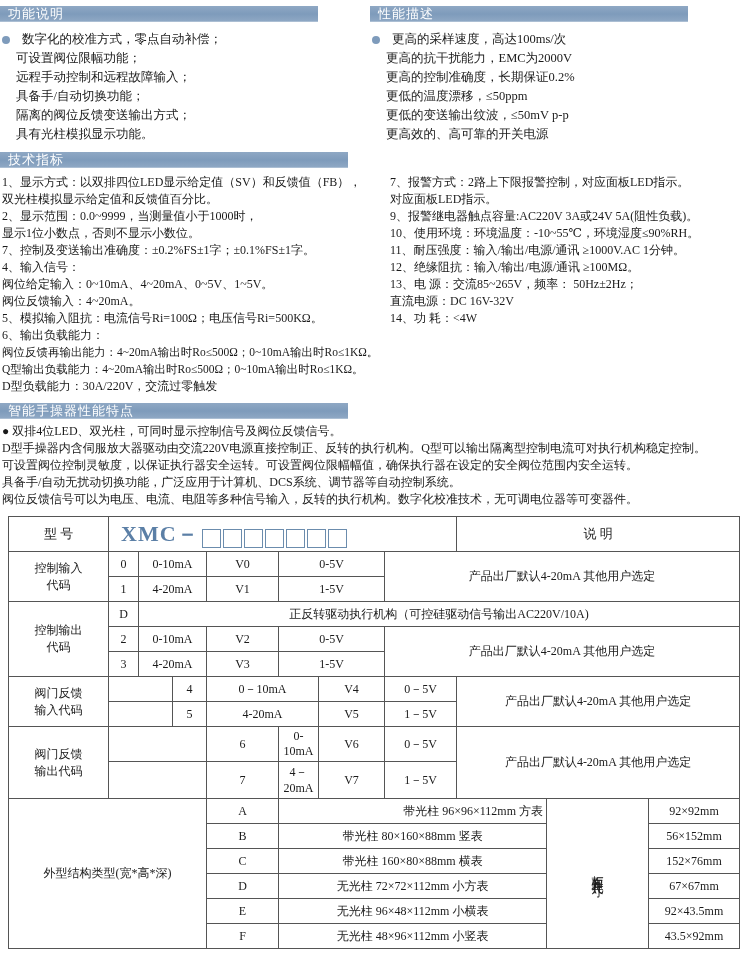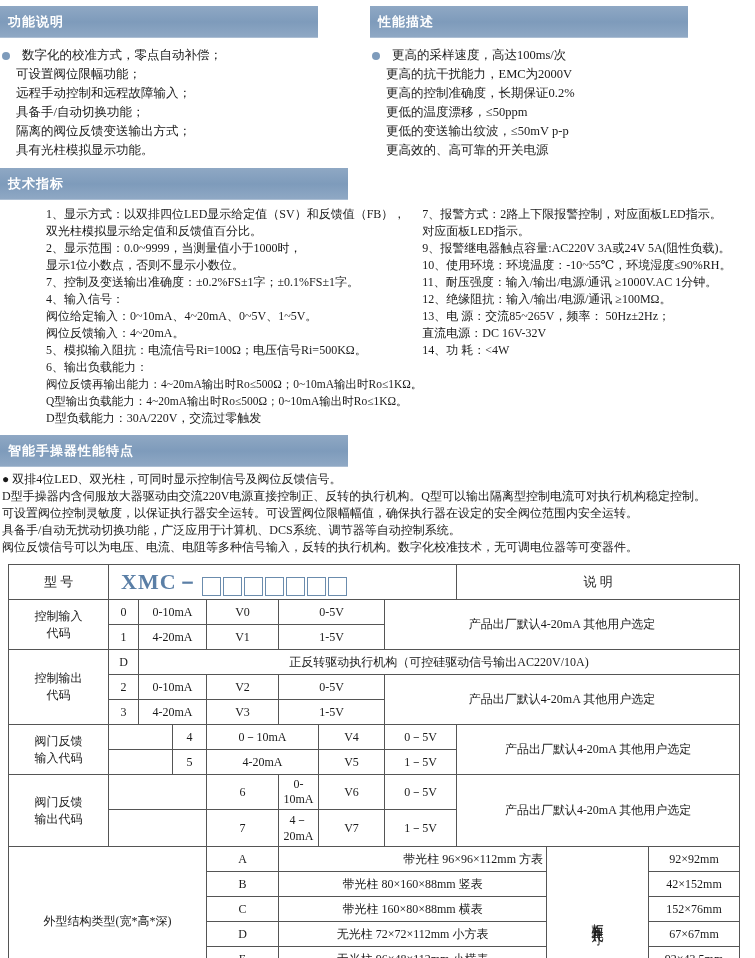--- a/index.html
+++ b/index.html
@@ -7,25 +7,25 @@
     width:755px;
     background:#ffffff;
     font-family:"Liberation Serif","DejaVu Serif",serif;
     color:#1a1a1a;
     font-size:12px;
   }
   .page{width:755px;position:relative;padding-top:6px;box-sizing:border-box;}
 
   
   .bar{
-    height:32px;
+    height:16px;
     background:linear-gradient(to bottom,#8fa8c4 0%,#7e9bbb 50%,#90a9c5 100%);
     display:flex;align-items:center;
     color:#ffffff;
-    font-weight:bold;
+    font-weight:normal;
     font-size:13px;
     padding-left:8px;
     letter-spacing:1px;
     box-shadow:inset 0 -1px 0 rgba(255,255,255,0.25);
   }
   .bar.w1{width:310px;}
   .bar.w2{width:310px;}
   .bar.full{width:340px;}
   .bar.wide{width:340px;}
 
@@ -115,21 +115,21 @@
         <li class="nodot">更低的温度漂移，≤50ppm</li>
         <li class="nodot">更低的变送输出纹波，≤50mV p-p</li>
         <li class="nodot">更高效的、高可靠的开关电源</li>
       </ul>
     </div>
   </div>
 
   <div style="margin-top:8px;">
     <div class="bar wide">技术指标</div>
     <div class="two" style="margin-top:6px;">
-      <div class="c lines" style="width:388px;padding-left:2px;margin-left:44px;">
+      <div class="c lines" style="width:388px;padding-left:2px;">
         <div>1、显示方式：以双排四位LED显示给定值（SV）和反馈值（FB），</div>
         <div>      双光柱模拟显示给定值和反馈值百分比。</div>
         <div>2、显示范围：0.0~9999，当测量值小于1000时，</div>
         <div>      显示1位小数点，否则不显示小数位。</div>
         <div>7、控制及变送输出准确度：±0.2%FS±1字；±0.1%FS±1字。</div>
         <div>4、输入信号：</div>
         <div>      阀位给定输入：0~10mA、4~20mA、0~5V、1~5V。</div>
         <div>      阀位反馈输入：4~20mA。</div>
         <div>5、模拟输入阻抗：电流信号Ri=100Ω；电压信号Ri=500KΩ。</div>
         <div>6、输出负载能力：</div>
@@ -259,21 +259,21 @@
       <td>A</td>
       <td colspan="4" style="text-align:right;">带光柱 96×96×112mm  方表</td>
       <td rowspan="6" style="width:26px;">
         <span class="vert">柜面开孔尺寸</span>
       </td>
       <td>92×92mm</td>
     </tr>
     <tr>
       <td>B</td>
       <td colspan="4">带光柱 80×160×88mm  竖表</td>
-      <td>42×152mm</td>
+      <td>56×152mm</td>
     </tr>
     <tr>
       <td>C</td>
       <td colspan="4">带光柱 160×80×88mm  横表</td>
       <td>152×76mm</td>
     </tr>
     <tr>
       <td>D</td>
       <td colspan="4">无光柱 72×72×112mm  小方表</td>
       <td>67×67mm</td>

